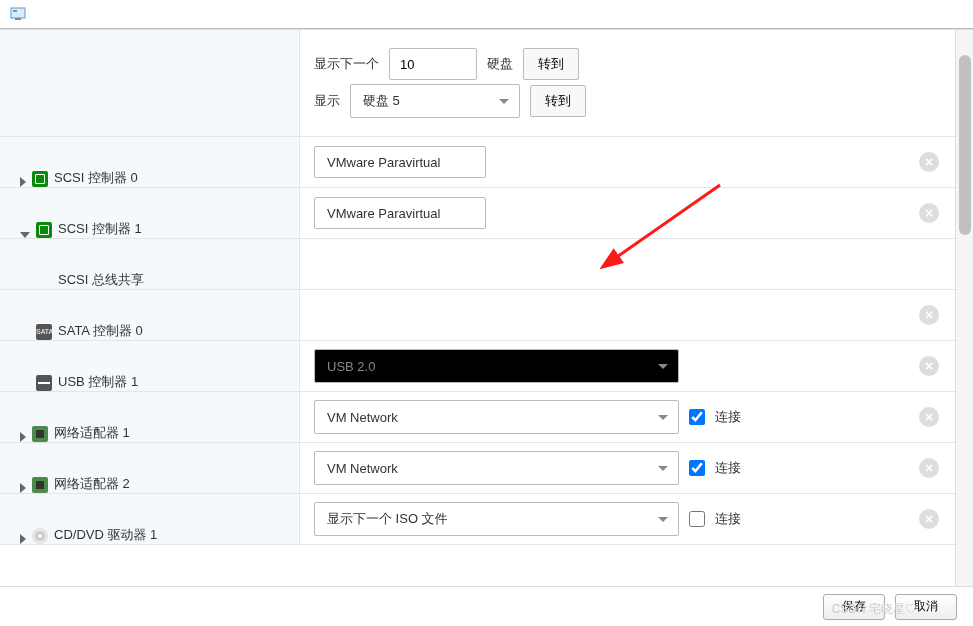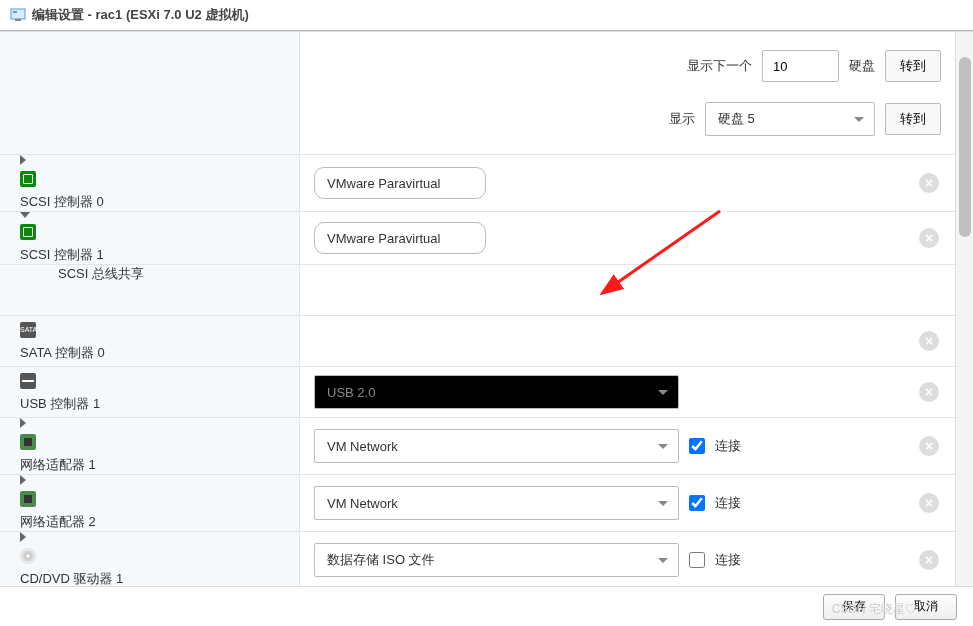--- a/index.html
+++ b/index.html
@@ -9,44 +9,44 @@
     .dialog-icon { width: 16px; height: 16px; margin-right: 6px; }
     .dialog-title { font-weight: bold; font-size: 13px; color: #444; }
     
     .content-area { display: flex; height: 558px; border-top: 1px solid #ddd; }
     .scrollbar-gutter { width: 18px; background: #f5f5f5; border-left: 1px solid #ddd; position: relative; }
     .scrollbar-thumb { position: absolute; width: 12px; left: 3px; top: 25px; height: 180px; background: #c0c0c0; border-radius: 6px; }
     .main-grid { flex: 1; overflow: hidden; }
     
     .row { display: flex; border-bottom: 1px solid #e5e5e5; min-height: 51px; align-items: stretch; position: relative; }
     .row.top-row { border-top: none; }
-    .label-col { width: 300px; background: #f5f9fb; display: flex; align-items: flex-start; padding-left: 20px; gap: 6px; border-right: 1px solid #e5e5e5; flex-direction: column; }
+    .label-col { width: 300px; background: #f5f9fb; display: flex; align-items: flex-end; padding-left: 20px; gap: 6px; border-right: 1px solid #e5e5e5; }
     .label-col.indent { padding-left: 58px; }
     .label-col.spacer-col { width: 300px; }
     .value-col { flex: 1; display: flex; align-items: center; padding: 8px 14px; gap: 10px; position: relative; }
-    .value-col.multiline { flex-direction: column; align-items: flex-end; gap: 20px; padding-top: 18px; padding-bottom: 18px; }
+    .value-col.multiline { flex-direction: column; align-items: flex-start; gap: 4px; padding-top: 18px; padding-bottom: 18px; }
     .subrow { display: flex; align-items: center; gap: 10px; }
     
     .toggle-caret { width: 0; height: 0; display: inline-block; }
     .toggle-caret.closed { border-left: 6px solid #666; border-top: 5px solid transparent; border-bottom: 5px solid transparent; }
     .toggle-caret.open { border-top: 6px solid #666; border-left: 5px solid transparent; border-right: 5px solid transparent; }
     
     .dev-icon { width: 16px; height: 16px; display: inline-block; border-radius: 2px; }
     .ic-scsi { background: #0a8a0a; position: relative; }
     .ic-scsi::after { content: ''; position: absolute; inset: 3px; border: 1px solid #fff; border-radius: 1px; }
     .ic-sata { background: #555; color: #fff; font-size: 7px; text-align: center; line-height: 16px; }
     .ic-usb { background: #555; position: relative; }
     .ic-usb::after { content: ''; position: absolute; top: 7px; left: 2px; right: 2px; height: 2px; background: #fff; }
     .ic-net { background: #4a8a4a; position: relative; }
     .ic-net::after { content: ''; position: absolute; inset: 4px; background: #333; }
     .ic-cd { background: radial-gradient(circle, #fff 15%, #bbb 16%, #eee 60%, #aaa 100%); border-radius: 50%; }
     
     .text-input { height: 32px; padding: 0 10px; border: 1px solid #bbb; border-radius: 2px; font-size: 13px; background: #fff; }
-    .text-input.narrow { width: 77px; }
-    .ro-box { height: 32px; padding: 0 12px; border: 1px solid #bbb; border-radius: 10px; display: inline-flex; align-items: center; font-size: 13px; background: #fff; min-width: 172px; }
+    .text-input.narrow { width: 88px; }
+    .ro-box { height: 32px; padding: 0 12px; border: 1px solid #bbb; border-radius: 2px; display: inline-flex; align-items: center; font-size: 13px; background: #fff; min-width: 172px; }
     .btn-small { height: 32px; padding: 0 14px; border: 1px solid #bbb; background: #f8f8f8; border-radius: 2px; cursor: pointer; font-size: 13px; }
     
     .select-box { position: relative; height: 34px; border: 1px solid #bbb; border-radius: 2px; display: inline-flex; align-items: center; padding: 0 30px 0 12px; background: #fff; font-size: 13px; cursor: pointer; min-width: 140px; }
     .select-box.w-md { width: 170px; }
     .select-box.w-lg { width: 365px; }
     .select-box.disabled { background: #000000; color: #888; cursor: default; }
     .select-box.hilite { border: 2px solid #222; }
     .select-box::after { content: ''; position: absolute; right: 10px; top: 50%; margin-top: -2px; border-top: 5px solid #888; border-left: 5px solid transparent; border-right: 5px solid transparent; }
     
     .chk { width: 16px; height: 16px; }
@@ -62,21 +62,20 @@
 <body>
 
 <div class="dialog-header">
   <span class="dialog-icon">
     <svg viewBox="0 0 16 16">
         <rect x="1" y="2" width="14" height="10" fill="#d9ecf9" stroke="#5a9bd4"></rect>
         <rect x="3" y="4" width="4" height="2" fill="#5a9bd4"></rect>
         <rect x="5" y="12" width="6" height="2" fill="#888"></rect>
       </svg>
   </span>
-  <span class="dialog-title">编辑设置 - rac1 (ESXi 7.0 U2 虚拟机)</span>
 </div>
 
 <div class="content-area">
   <div class="main-grid">
 
     <div class="row top-row">
       <div class="label-col spacer-col"></div>
       <div class="value-col multiline">
         <div class="subrow">
           <span>显示下一个</span>
@@ -196,21 +195,21 @@
     </div>
 
     <div class="row">
       <div class="label-col">
         <span class="toggle-caret closed"></span>
         <span class="dev-icon ic-cd"></span>
         <span>CD/DVD 驱动器 1</span>
       </div>
       <div class="value-col">
         <div class="select-box w-lg">
-          <span>数据存储 ISO 文件</span>
+          <span>显示下一个 ISO 文件</span>
         </div>
         <input type="checkbox" class="chk" style="">
         <span>连接</span>
         <div class="remove-btn">×</div>
       </div>
     </div>
 
   </div>
   <div class="scrollbar-gutter">
     <div class="scrollbar-thumb"></div>

